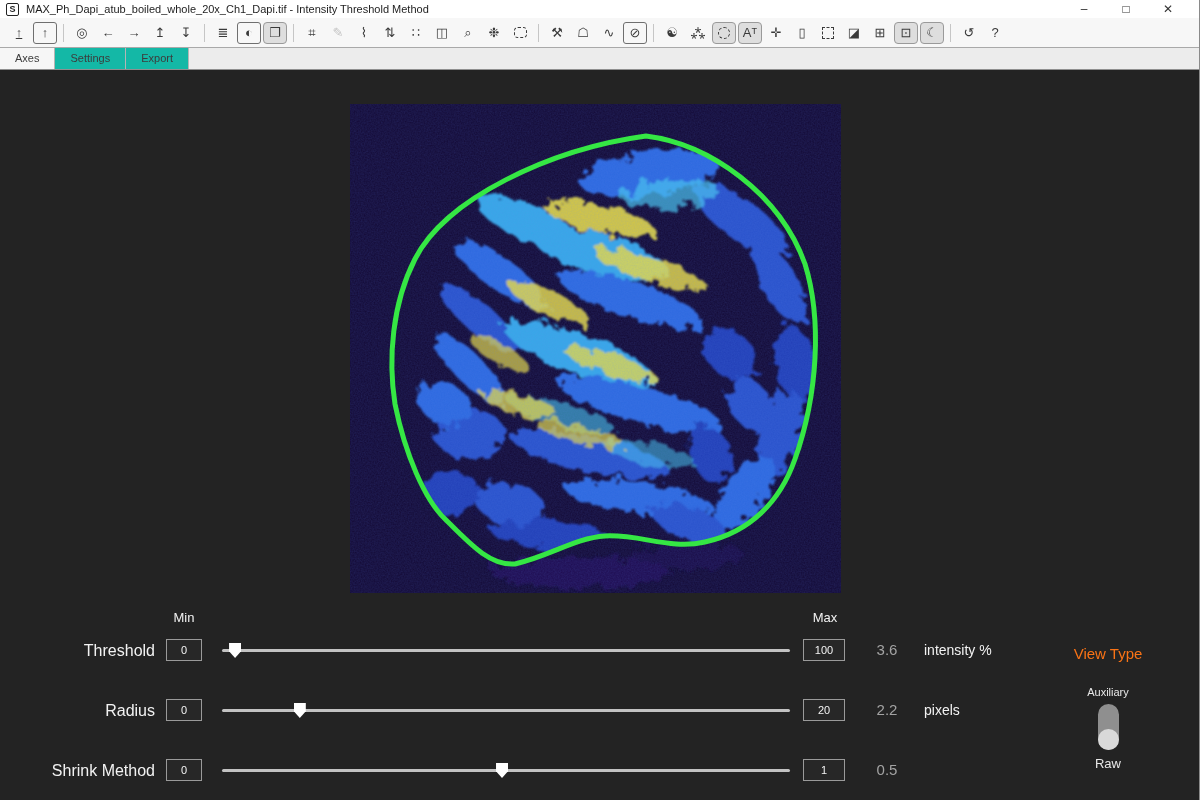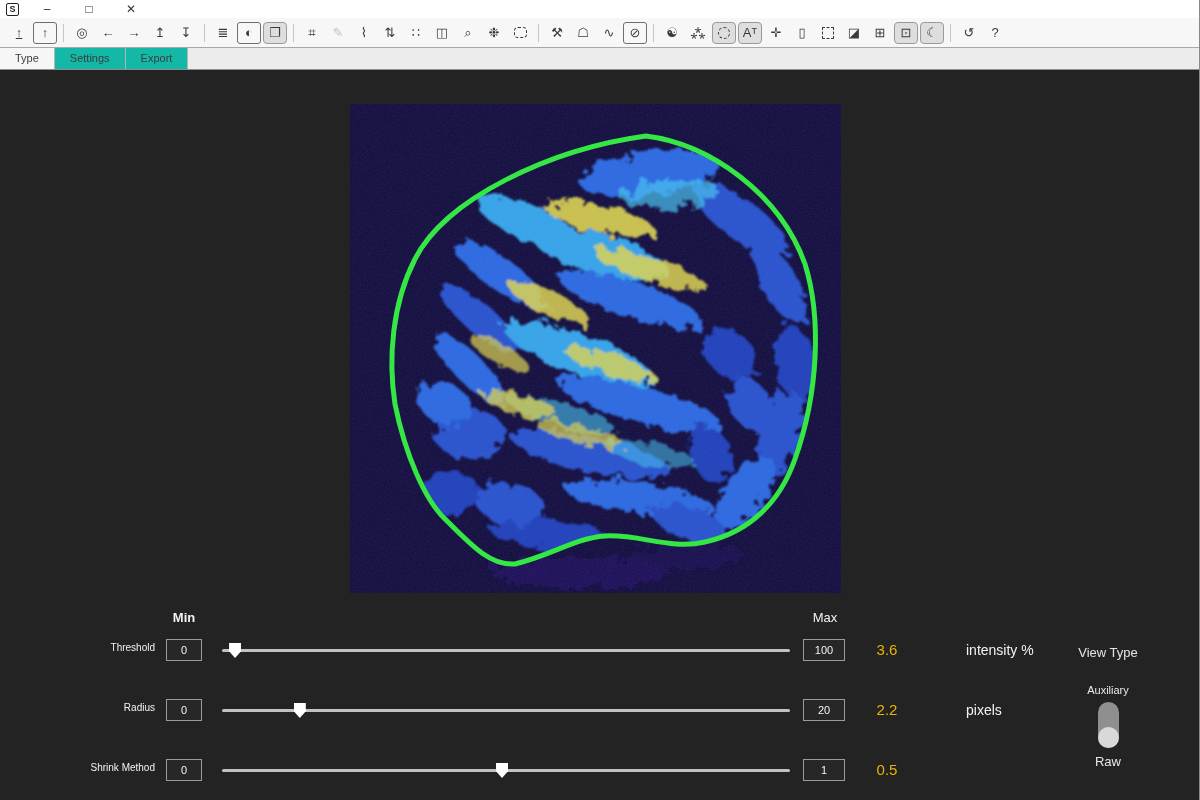--- a/index.html
+++ b/index.html
@@ -33,52 +33,53 @@
   .tabbar{position:absolute;top:48px;left:0;right:0;height:22px;background:#ececec;
           display:flex;border-bottom:1px solid #8f8f8f;}
   .tab{padding:0 15px;line-height:21px;font-size:11px;color:#3c3c3c;background:#14b8a6;
        border-right:1px solid #b5b5b5;}
   .tab.selected{background:#f6f6f6;}
   
   .main{position:absolute;top:70px;left:0;right:0;bottom:0;background:#232323;color:#efefef;}
   .micro{position:absolute;left:350px;top:34px;width:491px;height:489px;}
   
   .mmlabel{position:absolute;top:540px;font-size:13px;color:#f2f2f2;text-align:center;}
-  .mmlabel.min{left:166px;width:36px;font-weight:bold;}
+  .mmlabel.min{left:166px;width:36px;}
   .mmlabel.max{left:803px;width:44px;}
   
   .row{position:absolute;left:0;width:100%;height:24px;}
-  .rlabel{position:absolute;left:20px;width:135px;top:3px;text-align:right;font-size:10px;color:#f2f2f2;}
+  .rlabel{position:absolute;left:20px;width:135px;top:3px;text-align:right;font-size:16px;color:#f2f2f2;}
   .vbox{position:absolute;top:0;height:22px;border:1px solid #9a9a9a;color:#f2f2f2;
         font-size:11px;text-align:center;line-height:20px;background:rgba(255,255,255,0.02);}
   .vbox.min{left:166px;width:36px;}
   .vbox.max{left:803px;width:42px;}
   .track{position:absolute;left:222px;width:568px;top:10px;height:3px;background:#c2c2c2;
          border-radius:2px;}
   .handle{position:absolute;top:4px;width:12px;height:15px;background:#ffffff;
           clip-path:polygon(0 0,100% 0,100% 55%,50% 100%,0 55%);}
-  .rvalue{position:absolute;left:860px;width:54px;top:2px;text-align:center;font-size:15px;color:#eab308;}
-  .runit{position:absolute;left:924px;top:3px;font-size:14px;color:#f2f2f2;white-space:nowrap;margin-left:42px;}
+  .rvalue{position:absolute;left:860px;width:54px;top:2px;text-align:center;font-size:15px;color:#a3a3a3;}
+  .runit{position:absolute;left:924px;top:3px;font-size:14px;color:#f2f2f2;white-space:nowrap;}
   
   .viewtype{position:absolute;left:1048px;top:575px;width:120px;text-align:center;}
-  .vt-title{font-size:13px;color:#e5e5e5;}
+  .vt-title{font-size:15px;color:#f97316;}
   .vt-aux{font-size:11px;color:#e8e8e8;margin-top:24px;}
   .vt-toggle{position:relative;width:21px;height:46px;background:#8f8f8f;border-radius:11px;
              margin:6px auto 0 auto;}
   .vt-knob{position:absolute;left:0;bottom:0;width:21px;height:21px;border-radius:50%;
            background:#d9d9d9;}
   .vt-raw{font-size:13px;color:#e8e8e8;margin-top:6px;}
 </style>
 </head>
 <body>
 
 <div class="window">
 
   <div class="titlebar">
     <div class="appicon">S</div>
+    <div class="titletext">MAX_Ph_Dapi_atub_boiled_whole_20x_Ch1_Dapi.tif - Intensity Threshold Method</div>
     <div class="wbtns">
       <div class="wbtn">–</div>
       <div class="wbtn">□</div>
       <div class="wbtn">✕</div>
     </div>
   </div>
 
   <div class="toolbar">
       <span class="tbtn underline">↑</span>
       <span class="tbtn boxed">↑</span>
@@ -124,21 +125,21 @@
       <span class="tbtn">◪</span>
       <span class="tbtn">⊞</span>
       <span class="tbtn selected">⊡</span>
       <span class="tbtn selected">☾</span>
       <span class="tsep"></span>
       <span class="tbtn">↺</span>
       <span class="tbtn">?</span>
     </div>
 
   <div class="tabbar">
-    <div class="tab selected">Type</div>
+    <div class="tab selected">Axes</div>
     <div class="tab">Settings</div>
     <div class="tab">Export</div>
   </div>
 
   <div class="main">
 
     <svg class="micro" viewBox="0 0 491 489" xmlns="http://www.w3.org/2000/svg">
       <defs>
         <clipPath id="cp">
           <path d="M296,32 C360,40 430,90 455,160 C472,215 468,290 445,355 C430,398 400,428 355,438

